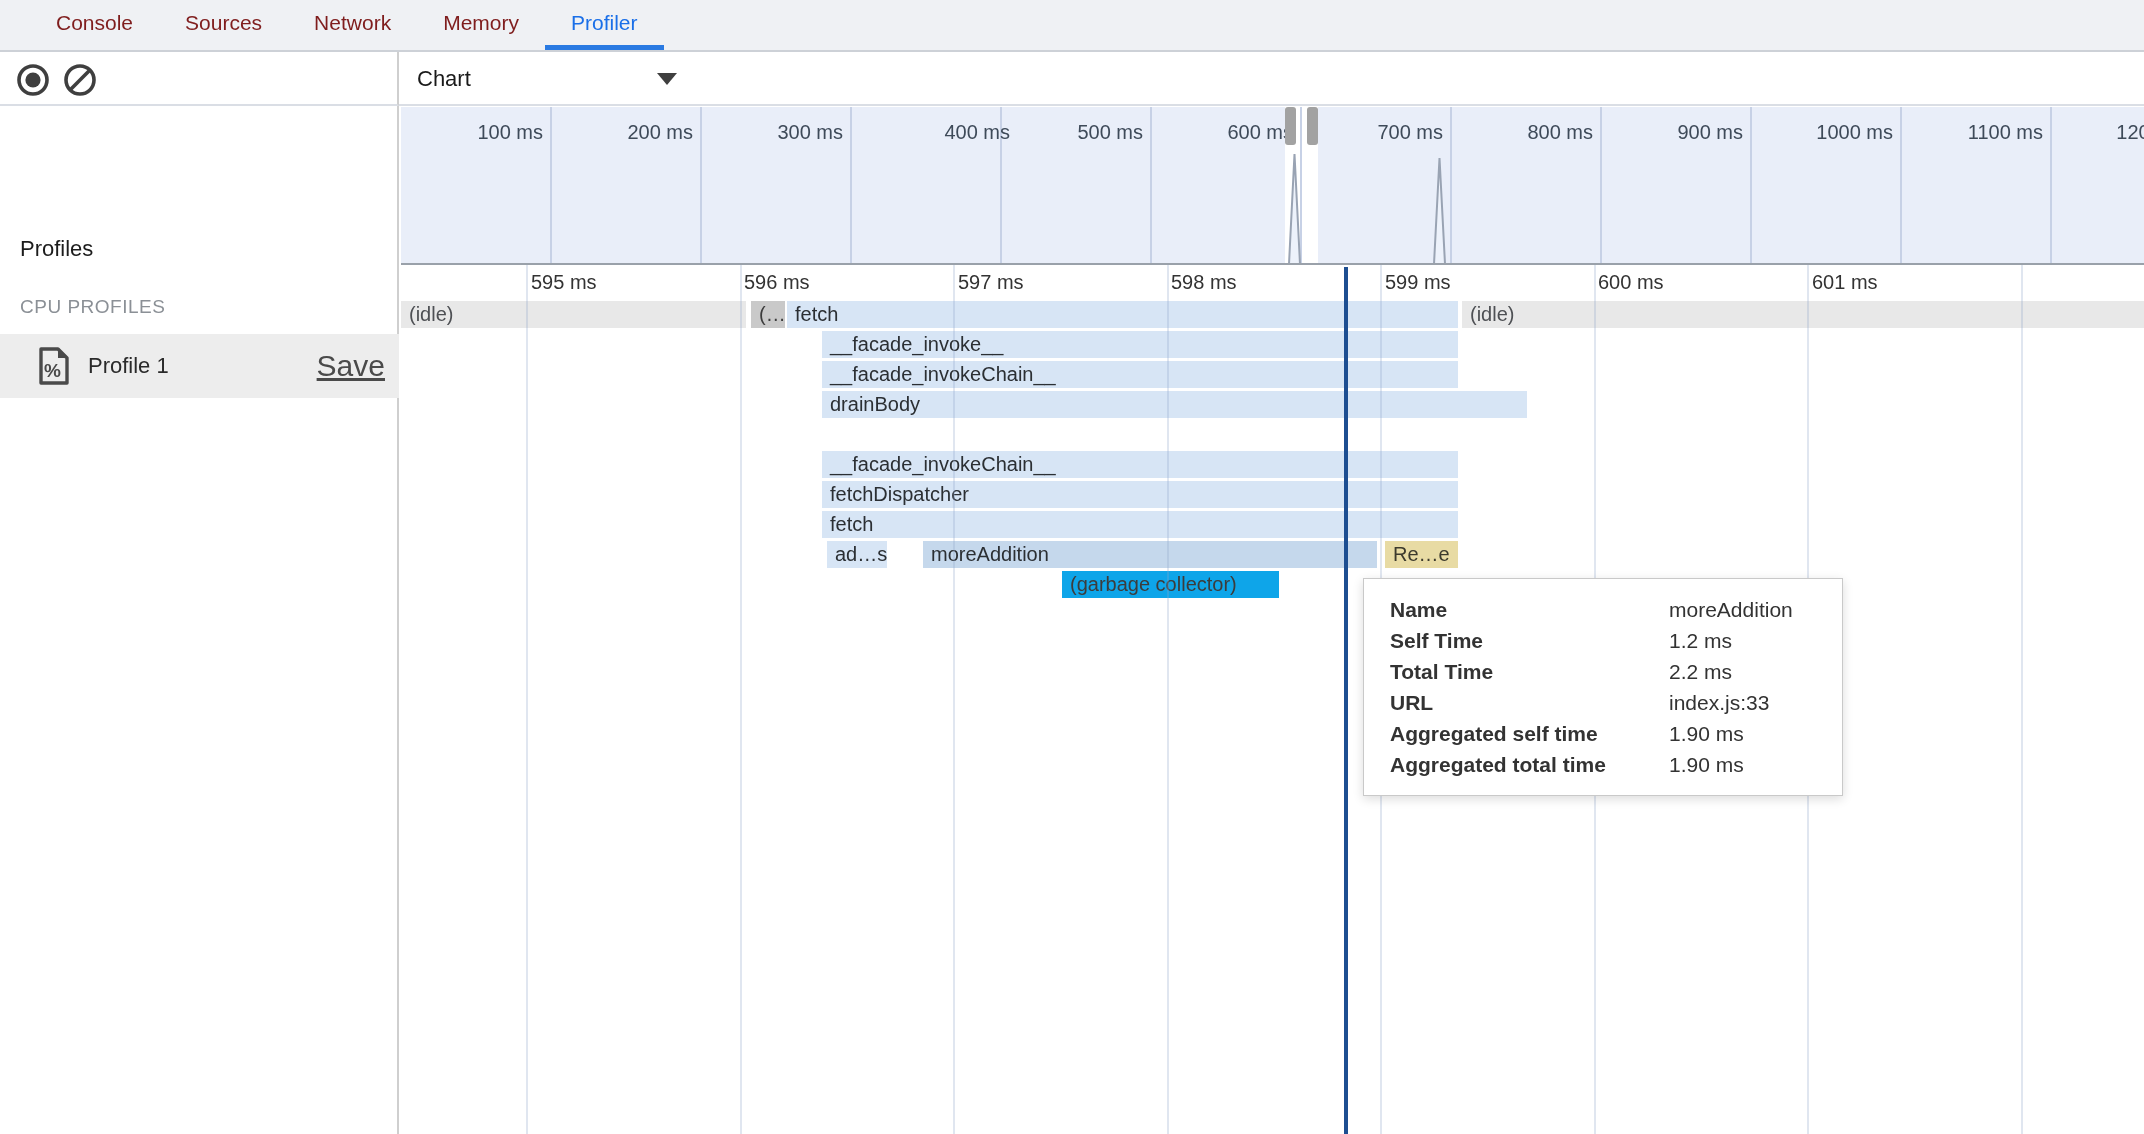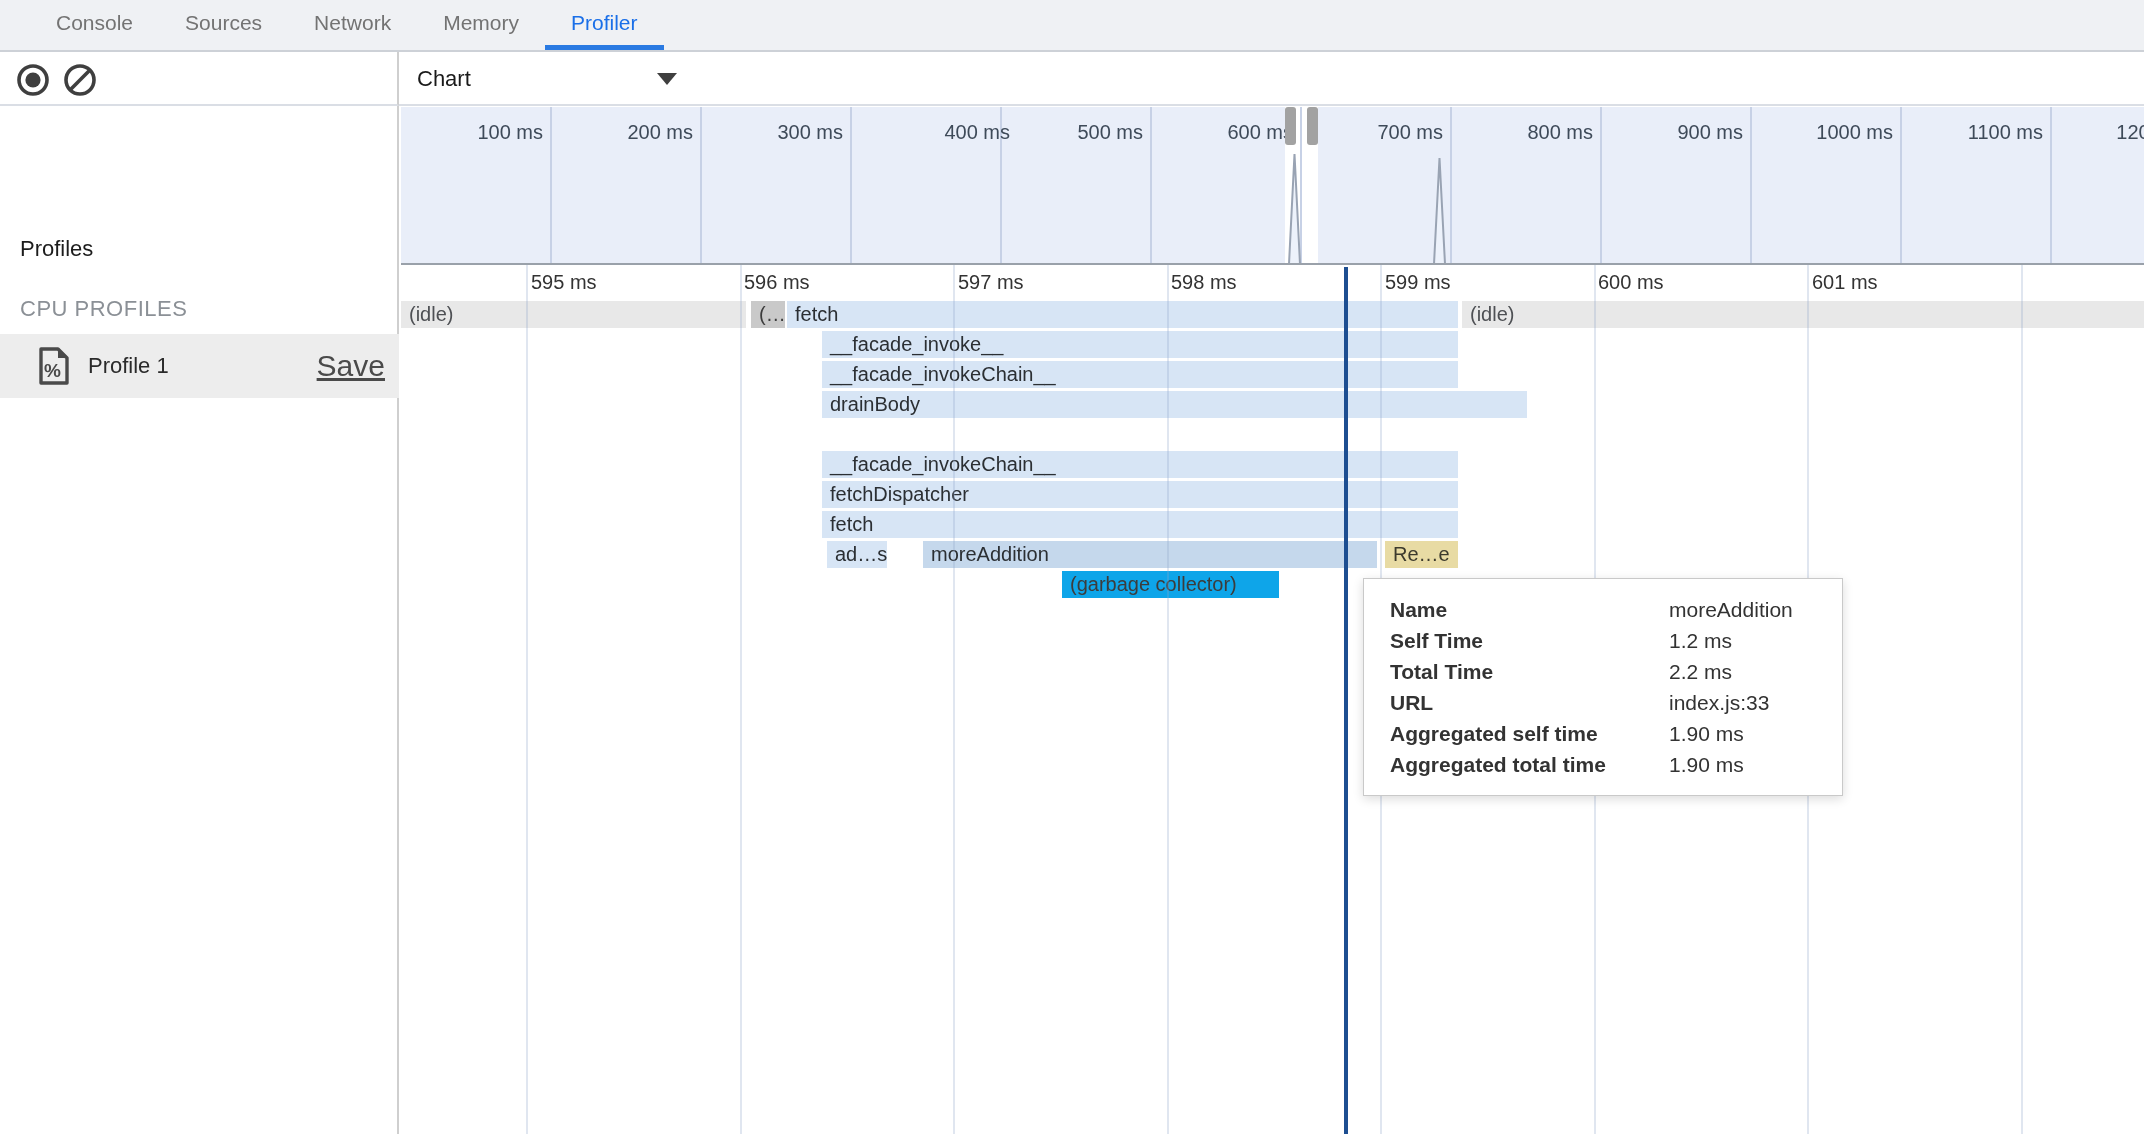--- a/index.html
+++ b/index.html
@@ -3,41 +3,41 @@
 <meta charset="utf-8">
 <style>
   * { margin:0; padding:0; box-sizing:border-box; }
   html,body { width:2144px; height:1134px; background:#fff; font-family:"Liberation Sans", sans-serif; }
   #app { position:relative; width:2144px; height:1134px; overflow:hidden; background:#fff; }
 
   
   .tabbar { position:absolute; left:0; top:0; width:2144px; height:52px;
             background:#eff1f4; border-bottom:2px solid #cdd1d7;
             display:flex; align-items:stretch; padding-left:30px; }
-  .tab { display:flex; align-items:center; padding:0 26px; font-size:21px; color:#737373;
+  .tab { display:flex; align-items:center; padding:0 26px; font-size:21px; color:#7f1d1d;
          cursor:default; border-bottom:5px solid transparent; }
   .tab.active { color:#1a6fe8; border-bottom-color:#2a7ae2; }
 
   
   .toolbar-left { position:absolute; left:0; top:52px; width:399px; height:54px;
                   background:#fff; border-bottom:2px solid #dadee5; border-right:2px solid #cfcfcf; }
   .tool-icon { position:absolute; top:10px; width:36px; height:36px; }
   .chart-row { position:absolute; left:399px; top:52px; width:1745px; height:54px;
                background:#fff; border-bottom:2px solid #dadee5; }
   .select-wrap { position:absolute; left:18px; top:0; height:54px; width:260px; display:flex;
                  align-items:center; justify-content:space-between; cursor:default; }
   .select-label { font-size:22px; color:#1a1a1a; }
   .select-caret { width:0; height:0; border-left:10px solid transparent;
                   border-right:10px solid transparent; border-top:12px solid #3f3f3f; }
 
   
   .sidebar { position:absolute; left:0; top:106px; width:399px; height:1028px;
              background:#fff; border-right:2px solid #cfcfcf; }
   .profiles-heading { position:absolute; left:20px; top:130px; font-size:22px; color:#1c1c1c; }
-  .section-label { position:absolute; left:20px; top:190px; font-size:22px; color:#8b9096; letter-spacing:.5px; }
+  .section-label { position:absolute; left:20px; top:190px; font-size:19px; color:#8b9096; letter-spacing:.5px; }
   .profile-row { position:absolute; left:0; top:228px; width:399px; height:64px; background:#ededed;
                  display:flex; align-items:center; }
   .profile-icon { margin-left:36px; width:36px; height:40px; flex:0 0 auto; }
   .profile-name { margin-left:16px; font-size:22px; color:#2a2a2a; }
   .save-link { position:absolute; right:14px; top:0; height:64px; display:flex; align-items:center;
                font-size:30px; color:#4a4a4a; text-decoration:underline; cursor:pointer; }
 
   
   .overview { position:absolute; left:401px; top:107px; width:1743px; height:158px;
               background:#e9eef9; overflow:hidden; border-bottom:2px solid #9aa1aa; }

